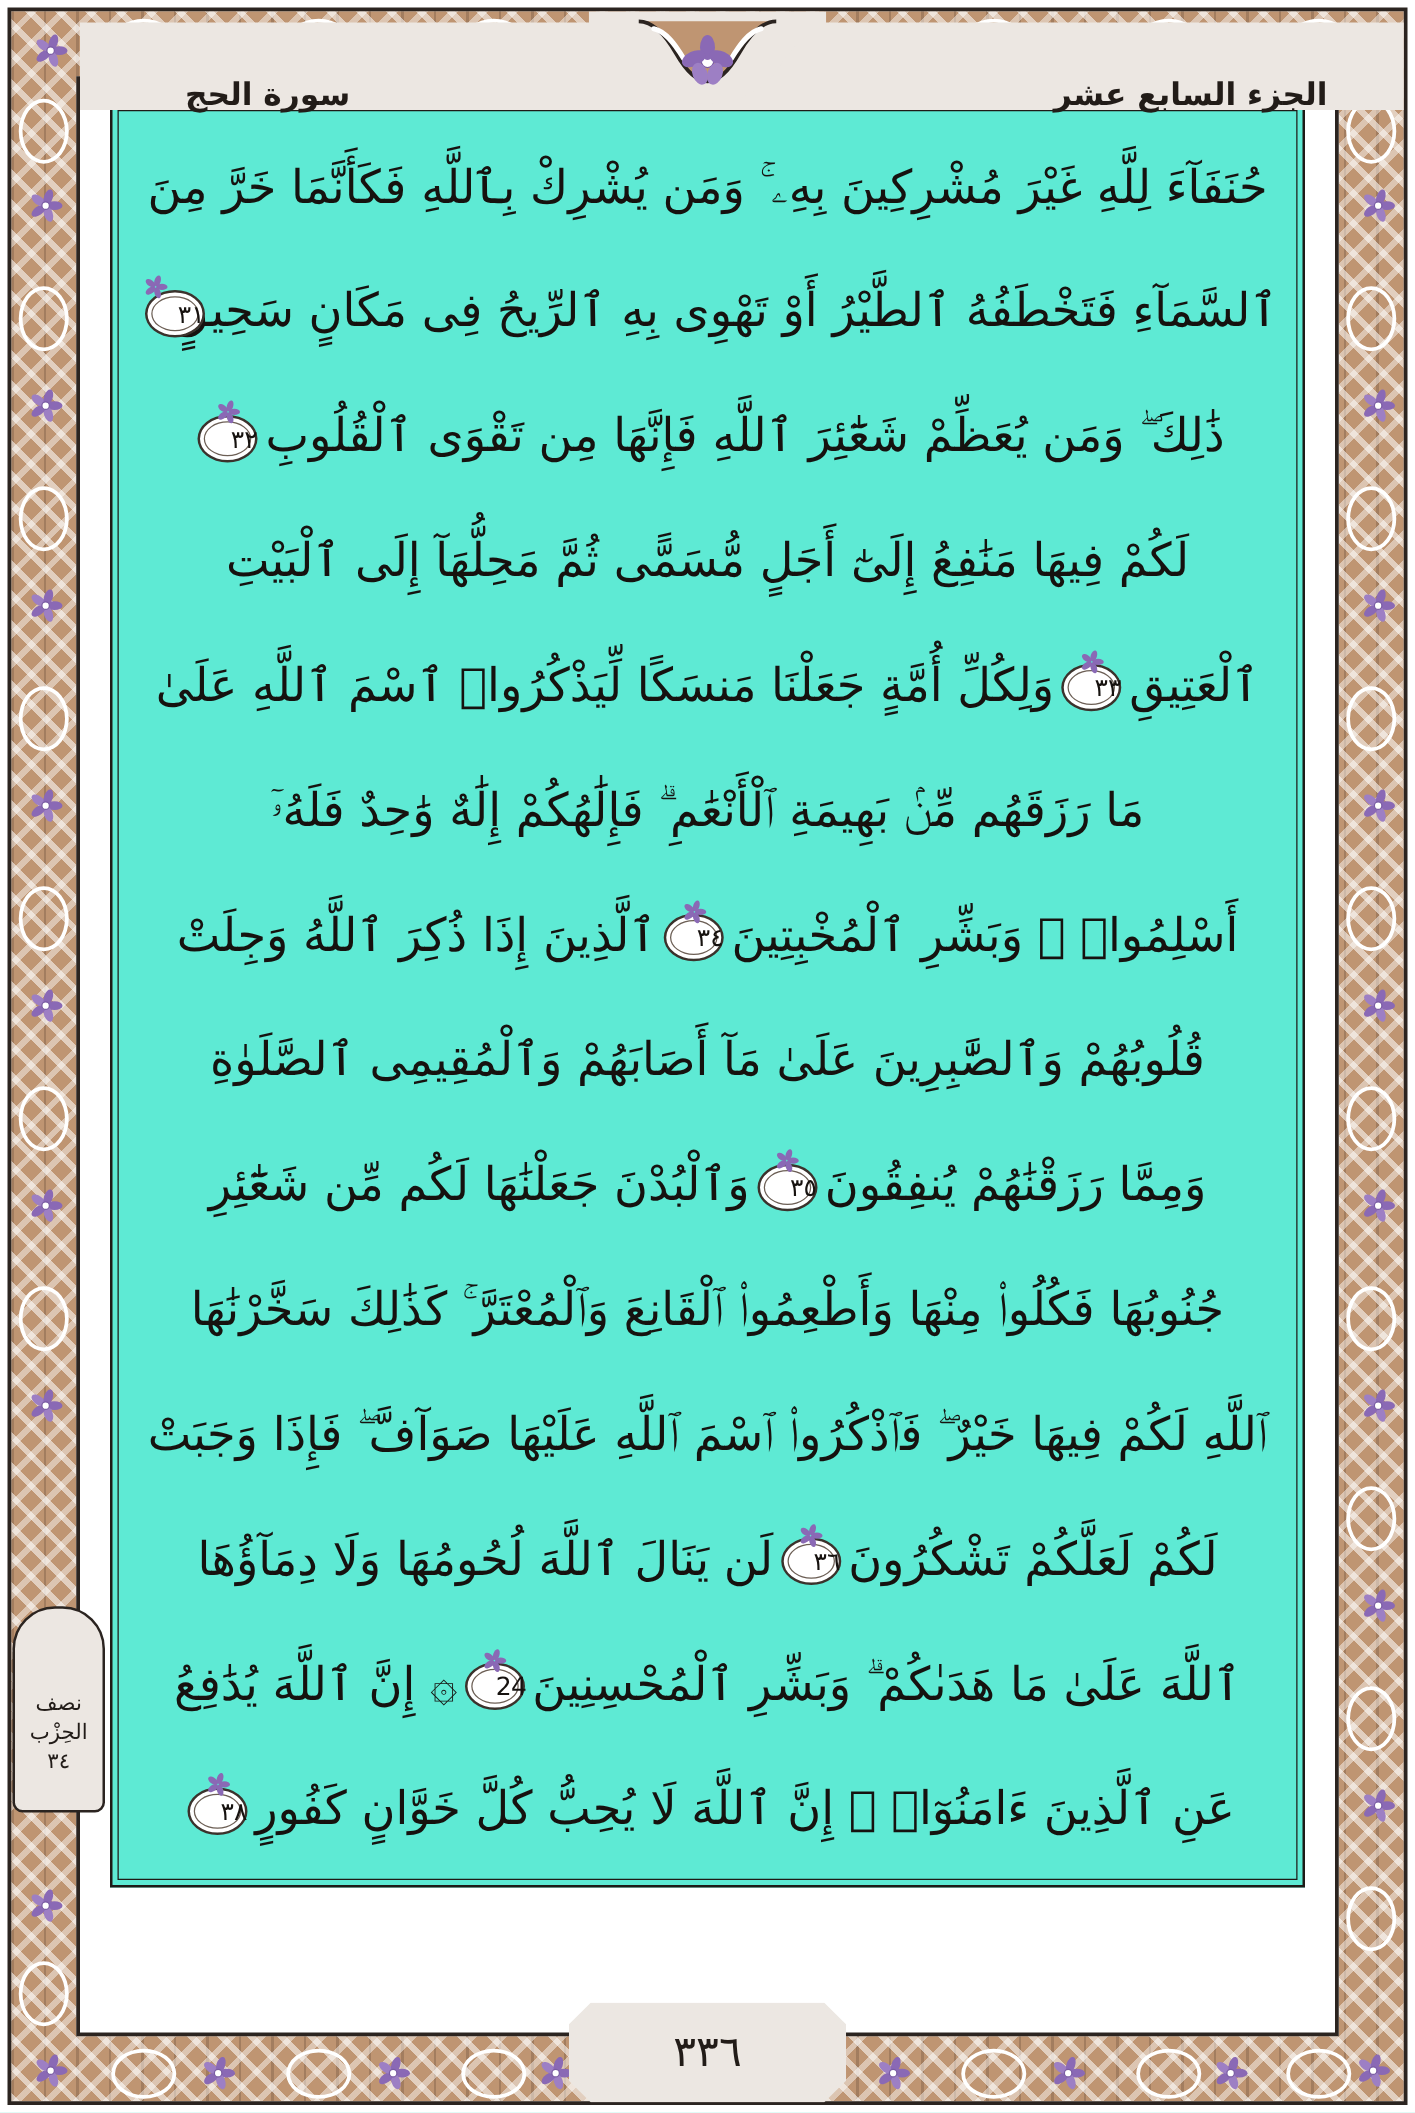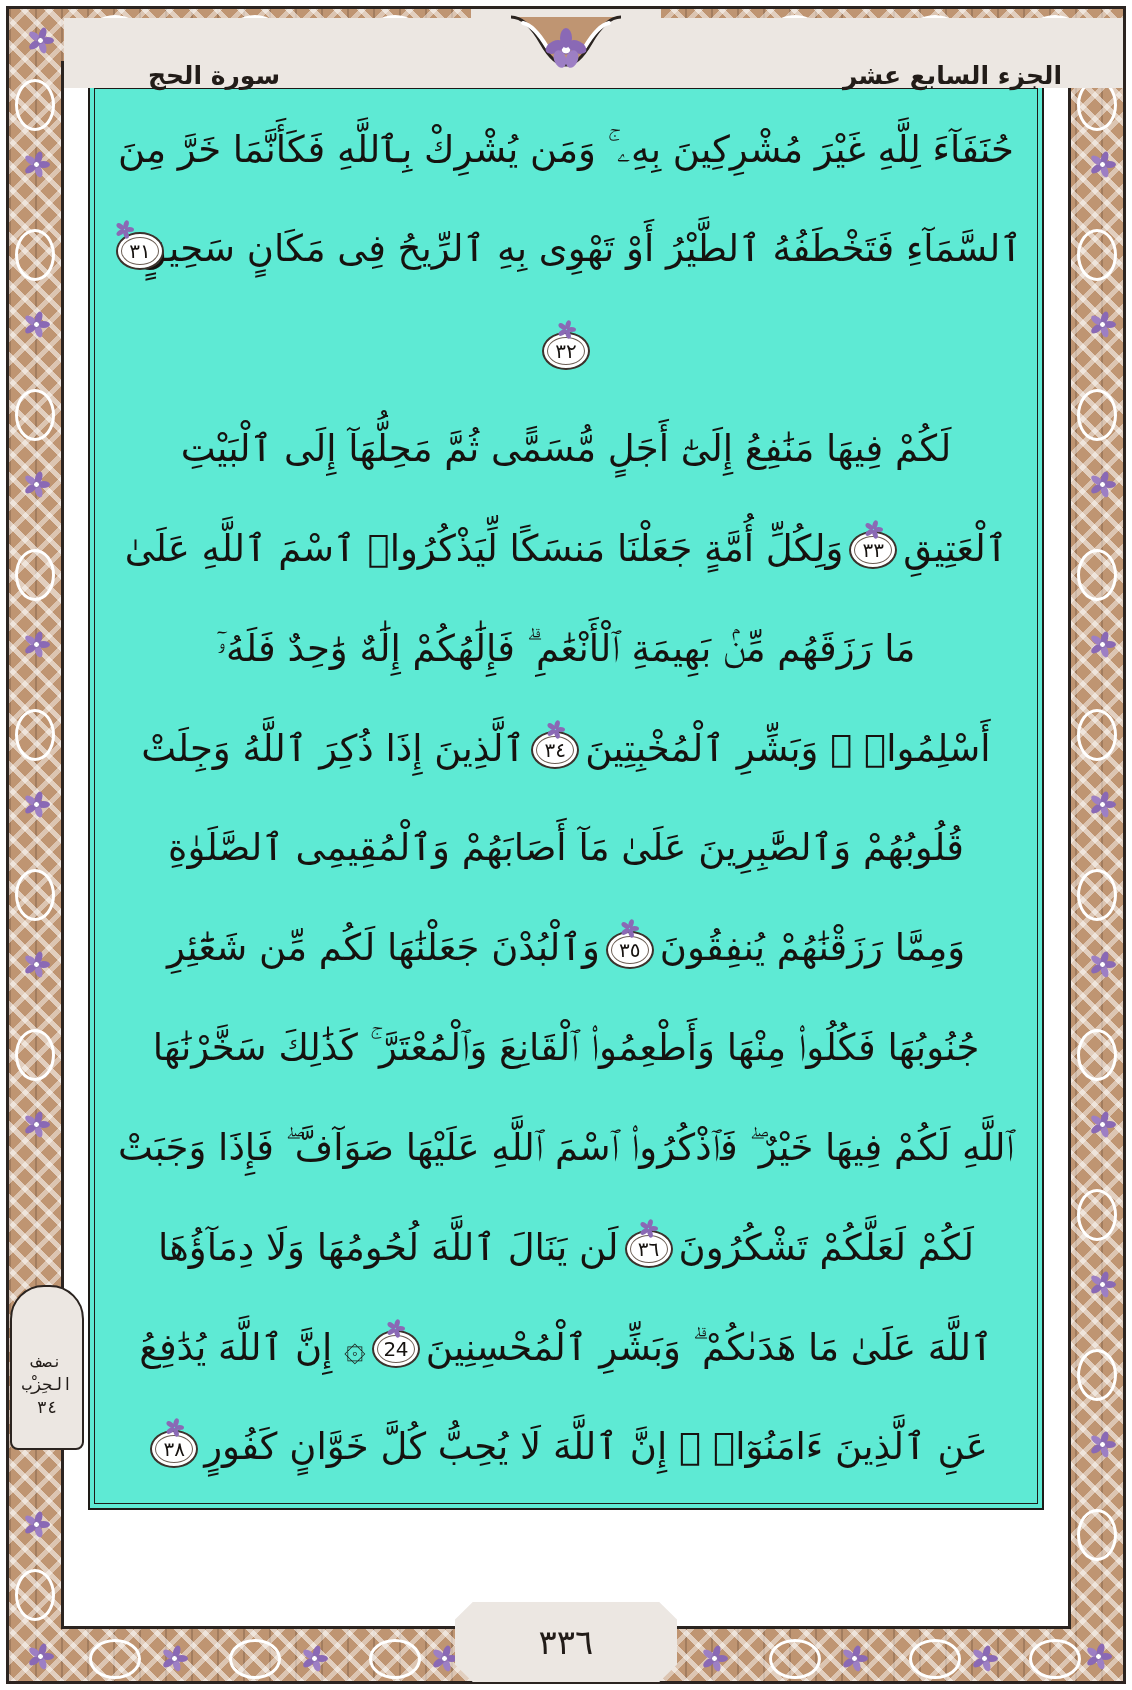--- a/index.html
+++ b/index.html
@@ -169,21 +169,21 @@
   }
   .aya-mark .oval::after {
     content: "";
     position: absolute;
     left: 3px; top: 3px; right: 3px; bottom: 3px;
     border: 1px solid #6c5f55;
     border-radius: 50%;
   }
   .aya-mark .num {
     position: absolute;
-    left: 0; top: 9px; width: 52px;
+    left: 13px; top: 9px; width: 52px;
     text-align: center;
     font-size: 20px;
     line-height: 32px;
     color: #16120f;
     font-family: "DejaVu Sans", sans-serif;
   }
   .aya-mark .crown {
     position: absolute;
     left: 50%; top: -3px;
     width: 20px; height: 14px;
@@ -211,21 +211,21 @@
     border-radius: 34px 34px 8px 8px;
     z-index: 8;
     display: flex;
     flex-direction: column;
     align-items: center;
     justify-content: center;
     padding-top: 38px;
   }
   .hizb-line {
     direction: rtl;
-    font-family: Liberation Mono, monospace;
+    font-family: Liberation Serif, serif;
     font-size: 17px;
     color: #221c18;
     line-height: 1.35;
     text-align: center;
     white-space: nowrap;
   }
 
   
   .page-number-cartouche {
     position: absolute;
@@ -610,20 +610,21 @@
               <b></b>
               <b></b>
               <b></b>
               <b></b>
             </span>
           <span class="num">٣١</span>
         </span>
       </div>
 
       <div class="aya-line">
+        <span>ذَٰلِكَ ۖ وَمَن يُعَظِّمْ شَعَٰٓئِرَ ٱللَّهِ فَإِنَّهَا مِن تَقْوَى ٱلْقُلُوبِ</span>
         <span class="aya-mark">
           <span class="oval"></span>
           <span class="crown">
               <b></b>
               <b></b>
               <b></b>
               <b></b>
               <b></b>
             </span>
           <span class="num">٣٢</span>

